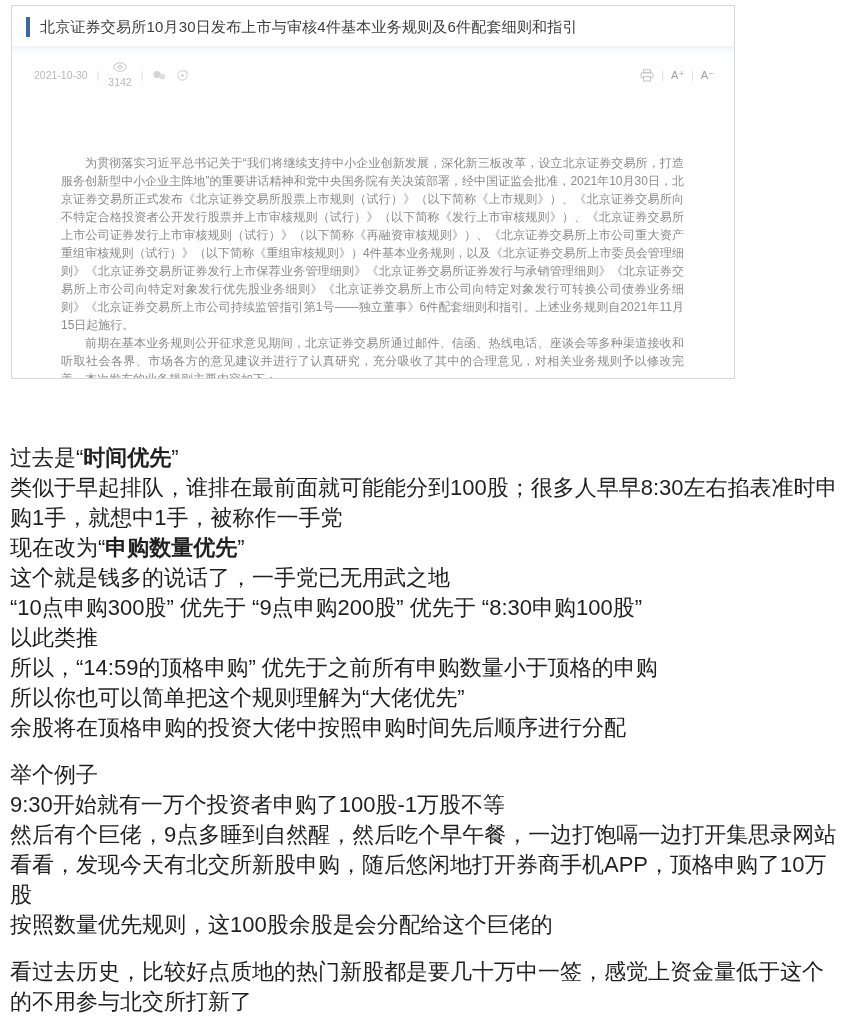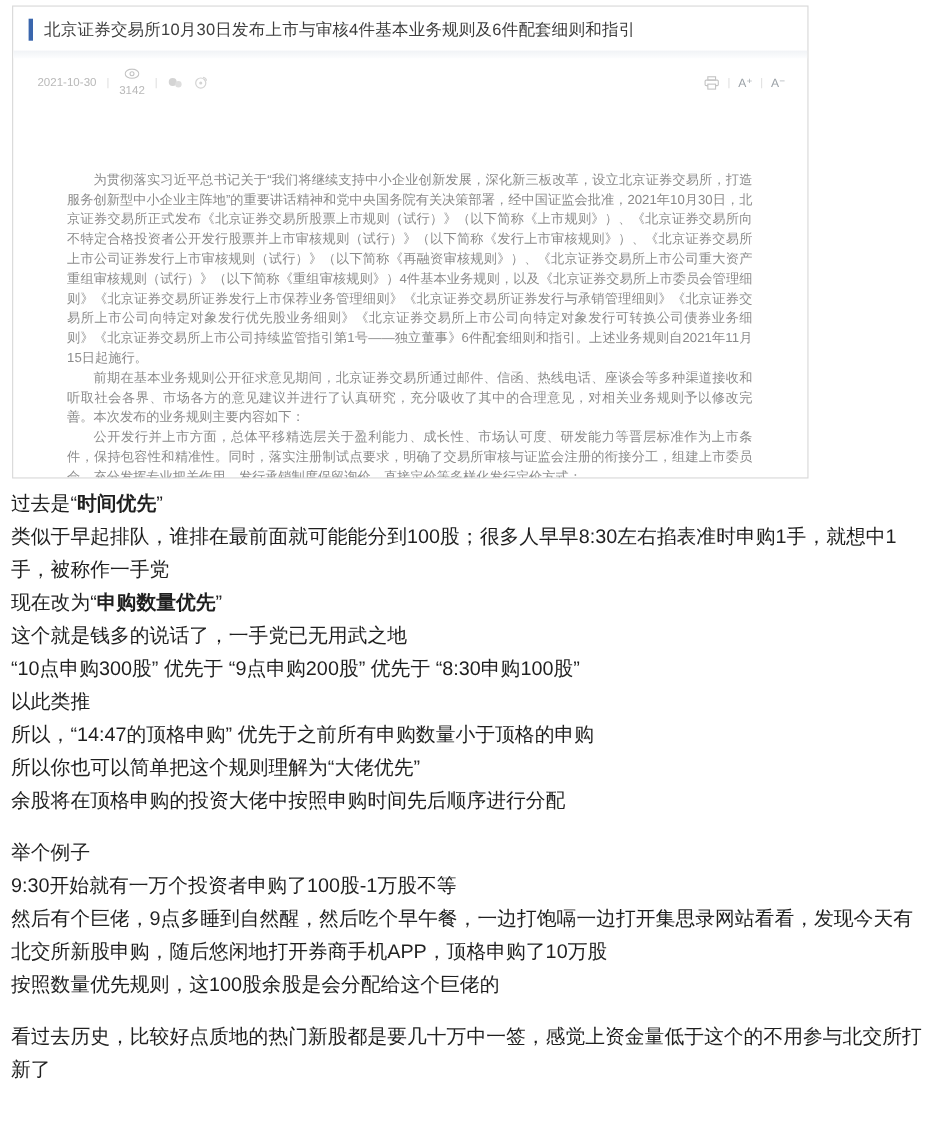--- a/index.html
+++ b/index.html
@@ -1,20 +1,20 @@
 <!DOCTYPE html>
 <html><head>
 <meta charset="utf-8">
 <style>
   * { margin:0; padding:0; box-sizing:border-box; }
   html,body { width:846px; height:1020px; background:#ffffff;
               font-family:"Liberation Sans","DejaVu Sans",sans-serif; }
 
   
-  .doc-shot { position:absolute; left:11px; top:5px; width:724px; height:430px;
+  .doc-shot { position:absolute; left:11px; top:5px; width:724px; height:374px;
               border:1px solid #d8d8d8; background:#fff; overflow:hidden; }
   .shot-title-row { display:flex; align-items:center; gap:10px;
                     padding:11px 16px 9px 14px; }
   .accent-bar { width:4px; height:20px; background:#3a66ad; flex:0 0 auto; }
   .shot-title { font-size:15px; color:#3d3d3d; font-weight:400; letter-spacing:0.2px; }
   .soft-strip { height:7px; background:linear-gradient(180deg,#f1f3f6,#fcfdfe); }
   .shot-meta { display:flex; align-items:center; gap:9px;
                padding:9px 20px 0 22px; color:#b8b8b8; font-size:10.5px; }
   .meta-sep { color:#dcdcdc; font-size:10px; }
   .meta-views { display:flex; align-items:center; gap:4px;flex-direction:column; }
@@ -22,21 +22,21 @@
   .icon svg { display:block; }
   .meta-right { margin-left:auto; display:flex; align-items:center; gap:7px;
                 color:#a9adb3; font-size:11px; }
   .font-btn { cursor:pointer; font-size:11px; color:#9aa0a6; }
   .shot-body { margin-top:66px; padding:0 50px 0 49px; font-size:12px;
                line-height:18px; color:#8b8b8b; text-align:justify; }
   .shot-body p { text-indent:2em; margin:0; }
 
   
   .commentary { position:absolute; left:10px; top:443px; width:828px;
-                font-size:18px; line-height:30px; color:#1f1f1f; }
+                font-size:22px; line-height:30px; color:#1f1f1f; }
   .c-line b { font-weight:bold; }
   .c-gap { height:17px; }
 </style>
 </head>
 <body>
 
 <div class="doc-shot">
 
   <div class="shot-title-row">
     <span class="accent-bar"></span>
@@ -95,21 +95,21 @@
 
 </div>
 
 <div class="commentary">
     <div class="c-line"><span>过去是“</span><b>时间优先</b><span>”</span></div>
     <div class="c-line"><span>类似于早起排队，谁排在最前面就可能能分到100股；很多人早早8:30左右掐表准时申购1手，就想中1手，被称作一手党</span></div>
     <div class="c-line"><span>现在改为“</span><b>申购数量优先</b><span>”</span></div>
     <div class="c-line"><span>这个就是钱多的说话了，一手党已无用武之地</span></div>
     <div class="c-line"><span>“10点申购300股” 优先于 “9点申购200股” 优先于 “8:30申购100股”</span></div>
     <div class="c-line"><span>以此类推</span></div>
-    <div class="c-line"><span>所以，“14:47的顶格申购” 优先于之前所有申购数量小于顶格的申购</span></div>
+    <div class="c-line"><span>所以，“14:59的顶格申购” 优先于之前所有申购数量小于顶格的申购</span></div>
     <div class="c-line"><span>所以你也可以简单把这个规则理解为“大佬优先”</span></div>
     <div class="c-line"><span>余股将在顶格申购的投资大佬中按照申购时间先后顺序进行分配</span></div>
     <div class="c-gap"></div>
     <div class="c-line"><span>举个例子</span></div>
     <div class="c-line"><span>9:30开始就有一万个投资者申购了100股-1万股不等</span></div>
     <div class="c-line"><span>然后有个巨佬，9点多睡到自然醒，然后吃个早午餐，一边打饱嗝一边打开集思录网站看看，发现今天有北交所新股申购，随后悠闲地打开券商手机APP，顶格申购了10万股</span></div>
     <div class="c-line"><span>按照数量优先规则，这100股余股是会分配给这个巨佬的</span></div>
     <div class="c-gap"></div>
     <div class="c-line"><span>看过去历史，比较好点质地的热门新股都是要几十万中一签，感觉上资金量低于这个的不用参与北交所打新了</span></div>
   </div>

